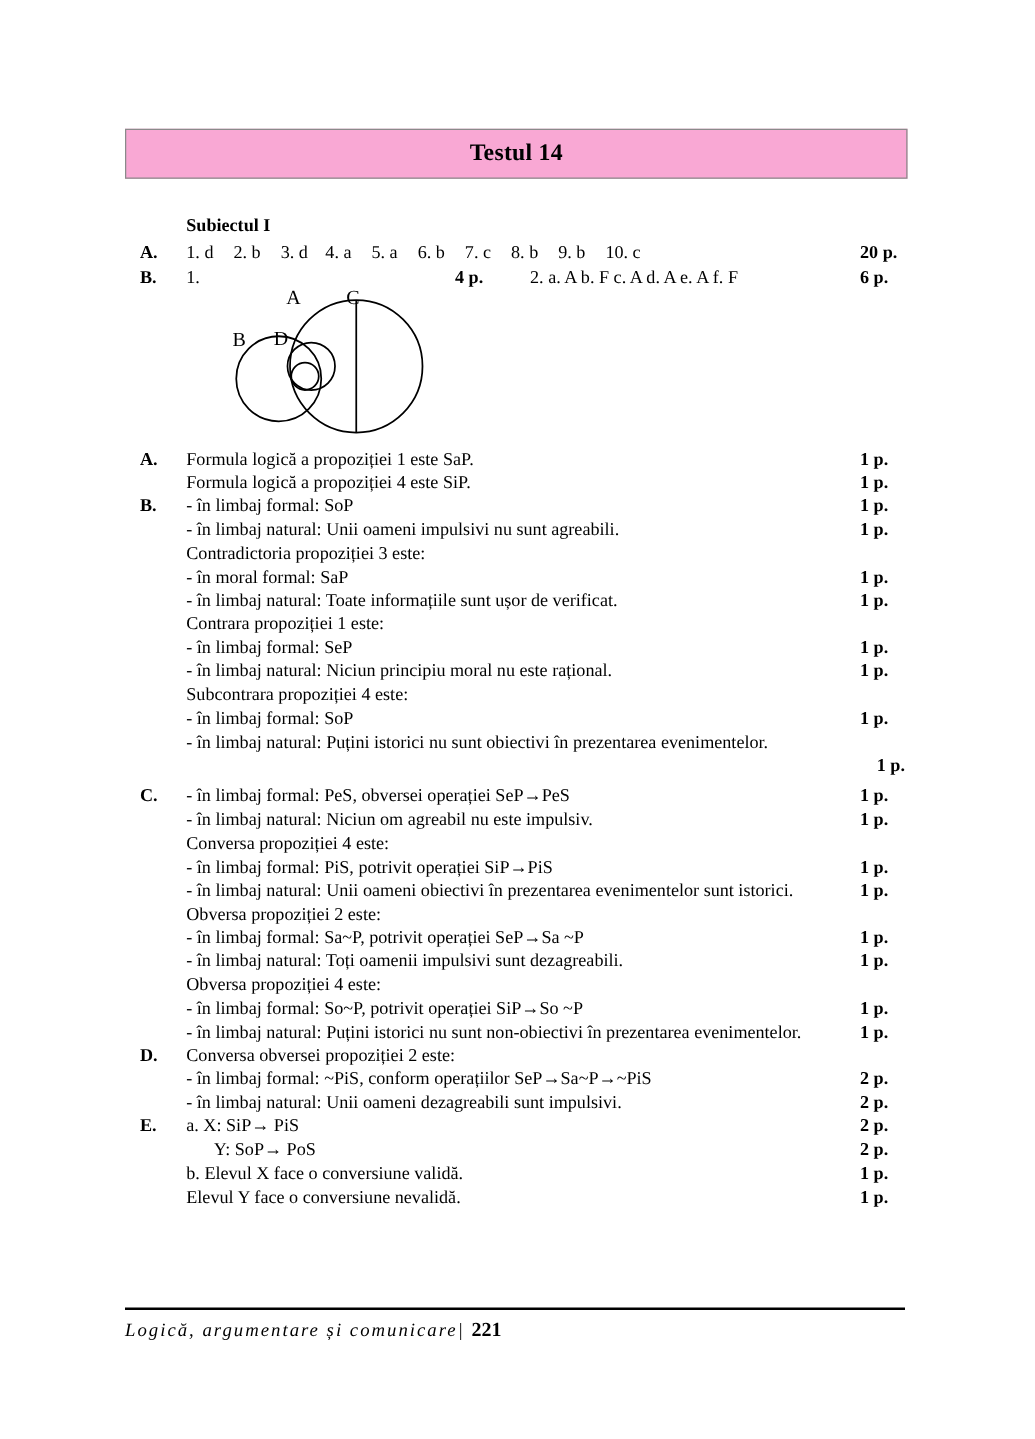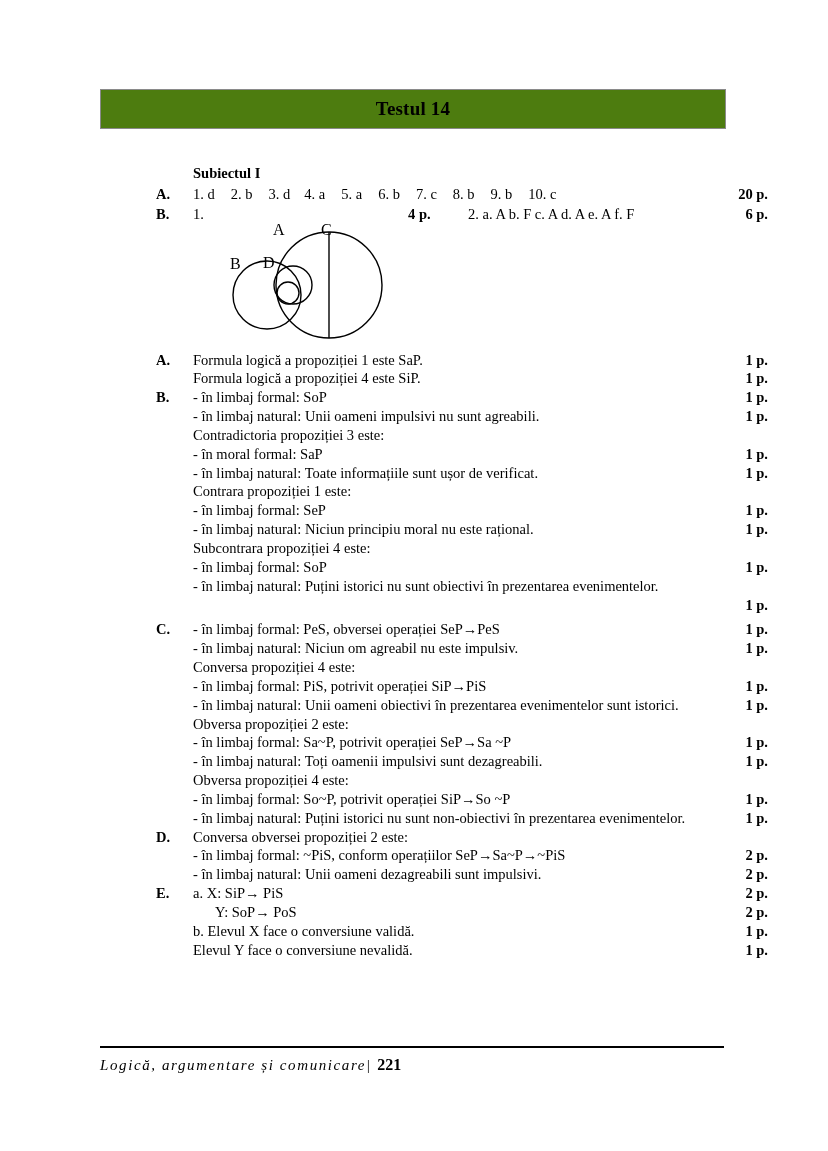--- a/index.html
+++ b/index.html
@@ -18,44 +18,43 @@
     position: relative;
     width: 828px;
     height: 1151px;
     box-sizing: border-box;
   }
 
   
   .title-banner {
     position: absolute;
     left: 100px;
-    top: 89px;
+    top: 103px;
     width: 624px;
     height: 38px;
     border: 1px solid #8a8a8a;
-    background: #4d7c0f;
+    background: #f9a8d4;
     display: flex;
     align-items: center;
     justify-content: center;
   }
   .title-banner .title-text {
     font-size: 19px;
     font-weight: bold;
     letter-spacing: 0.2px;
   }
 
   
   .content {
     position: absolute;
     left: 112px;
-    top: 164px;
+    top: 172px;
     width: 612px;
     font-size: 14.5px;
     line-height: 1.30;
-    margin-left: 44px;
   }
 
   .subj-head {
     font-weight: bold;
     font-size: 14.5px;
     margin-left: 37px;
     margin-bottom: 2px;
   }
 
   .row {
@@ -68,21 +67,20 @@
     flex: 0 0 37px;
     font-weight: bold;
     font-size: 14.5px;
   }
   .body {
     flex: 1 1 auto;
     min-width: 0;
   }
   .points {
     flex: 0 0 auto;
-    text-align: right;
     font-weight: bold;
     white-space: nowrap;
     padding-left: 8px;
     min-width: 36px;
   }
   .just {
     text-align: justify;
   }
 
   

